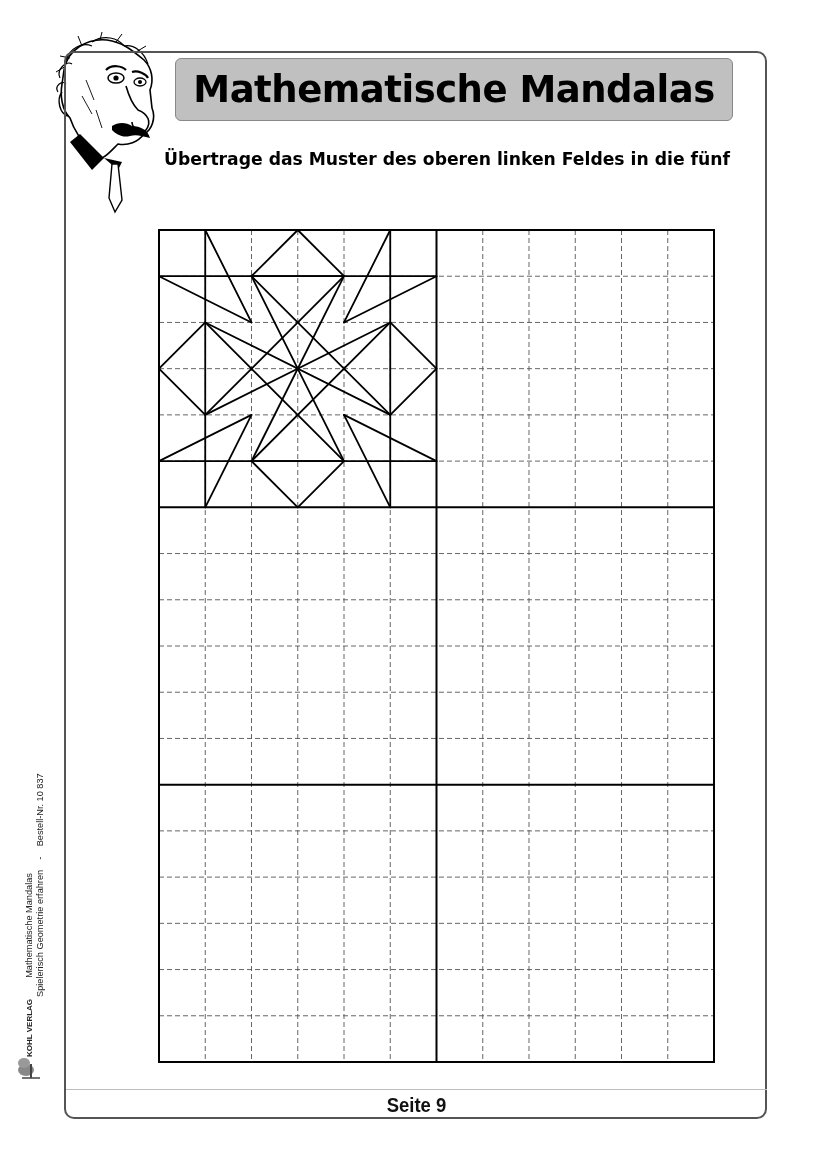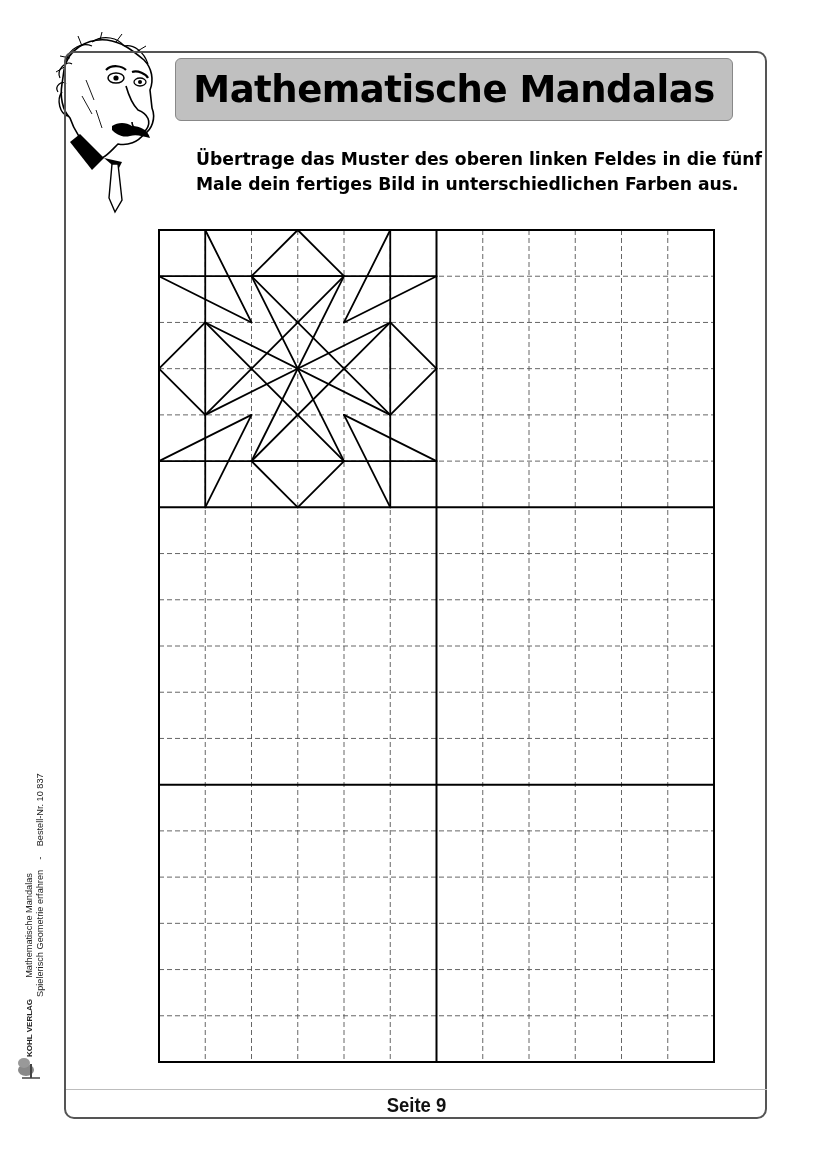--- a/index.html
+++ b/index.html
@@ -2,21 +2,21 @@
 <html><head>
 <meta charset="utf-8">
 <style>
   html, body { margin:0; padding:0; background:#ffffff; }
   body { width:827px; height:1169px; position:relative; overflow:hidden; font-family:"DejaVu Sans", sans-serif; }
   .frame { position:absolute; left:64px; top:51px; width:703px; height:1068px; border:2px solid #555; border-radius:10px; box-sizing:border-box; }
   .footer-rule { position:absolute; left:66px; top:1089px; width:701px; height:1px; background:#bdbdbd; }
   .page-num { position:absolute; left:66px; top:1093px; width:701px; text-align:center; font-family:"Liberation Sans", sans-serif; font-weight:bold; font-size:21px; color:#111; transform:scaleX(0.88); }
   .title-box { position:absolute; left:175px; top:58px; width:558px; height:63px; background:#c0c0c0; border:1.5px solid #888; border-radius:6px; box-sizing:border-box; display:flex; align-items:center; justify-content:center; }
   .title { font-family:"DejaVu Sans", sans-serif; font-weight:bold; font-size:37px; color:#000; letter-spacing:-0.5px; }
-  .instr { position:absolute; left:164px; top:147px; font-family:"DejaVu Sans", sans-serif; font-weight:bold; font-size:17.2px; line-height:24.5px; color:#000;margin-left:32px; }
+  .instr { position:absolute; left:164px; top:147px; font-family:"DejaVu Sans", sans-serif; font-weight:bold; font-size:17.2px; line-height:24.5px; color:#000; }
   .caricature { position:absolute; left:52px; top:30px; width:125px; height:190px; }
   .side-text { position:absolute; left:24px; top:1085px; transform-origin:0 0; transform:rotate(-90deg); font-family:"Liberation Sans", sans-serif; font-size:9.2px; line-height:11px; color:#222; white-space:nowrap; }
   .side-text .row { display:block; }
   .logo { position:absolute; left:16px; top:1020px; width:30px; height:62px; }
   .grid { position:absolute; left:0; top:0; }
 </style>
 </head>
 <body>
 
 <svg class="caricature" viewBox="0 0 125 190">
@@ -38,21 +38,20 @@
 </svg>
 
 <div class="frame"></div>
 
 <div class="title-box">
   <span class="title">Mathematische Mandalas</span>
 </div>
 
 <div class="instr">
   <div>Übertrage das Muster des oberen linken Feldes in die fünf</div>
-  <div>Male dein fertiges Bild in unterschiedlichen Farben aus.</div>
 </div>
 
 <svg class="grid" id="grid" width="827" height="1169" viewBox="0 0 827 1169">
   <g id="dashed-lines">
       <line x1="205.25" y1="230" x2="205.25" y2="1062" stroke="#555" stroke-width="0.9" stroke-dasharray="5,3"></line>
       <line x1="251.5" y1="230" x2="251.5" y2="1062" stroke="#555" stroke-width="0.9" stroke-dasharray="5,3"></line>
       <line x1="297.75" y1="230" x2="297.75" y2="1062" stroke="#555" stroke-width="0.9" stroke-dasharray="5,3"></line>
       <line x1="344" y1="230" x2="344" y2="1062" stroke="#555" stroke-width="0.9" stroke-dasharray="5,3"></line>
       <line x1="390.25" y1="230" x2="390.25" y2="1062" stroke="#555" stroke-width="0.9" stroke-dasharray="5,3"></line>
       <line x1="482.75" y1="230" x2="482.75" y2="1062" stroke="#555" stroke-width="0.9" stroke-dasharray="5,3"></line>

